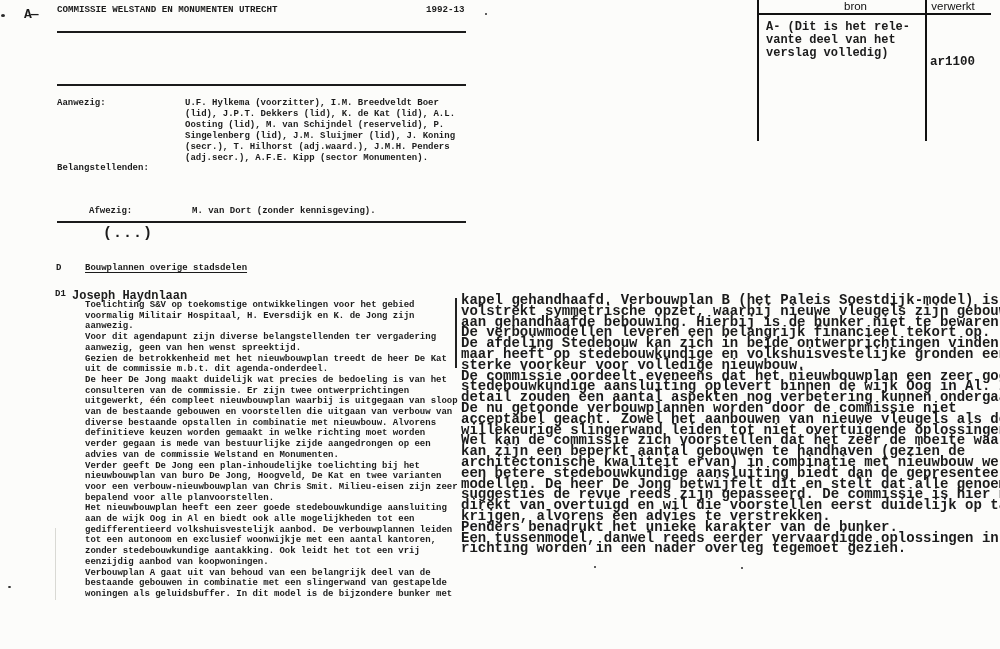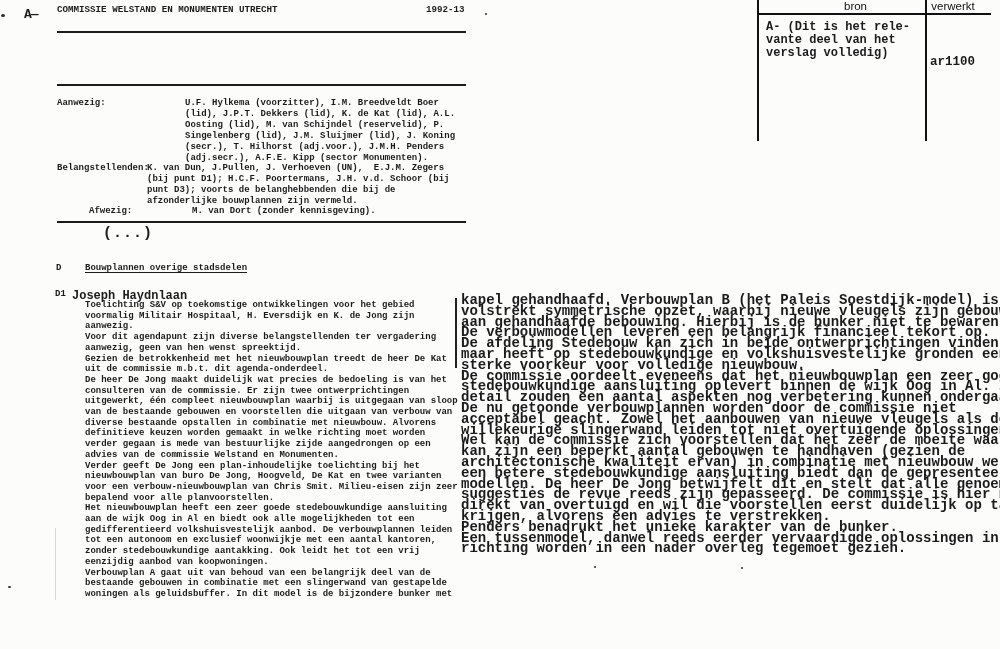--- a/index.html
+++ b/index.html
@@ -64,28 +64,24 @@
   <div class="abs doc-number">1992-13</div>
   <div class="abs rule rule-1"></div>
 
   <div class="abs rule rule-2"></div>
 
   <div class="abs att-label lbl-present">Aanwezig:</div>
   <div class="abs pre type9 val-present">U.F. Hylkema (voorzitter), I.M. Breedveldt Boer
 (lid), J.P.T. Dekkers (lid), K. de Kat (lid), A.L.
 Oosting (lid), M. van Schijndel (reservelid), P.
 Singelenberg (lid), J.M. Sluijmer (lid), J. Koning
-(secr.), T. Hilhorst (adj.voor.), J.M.H. Penders
+(secr.), T. Hilhorst (adj.waard.), J.M.H. Penders
 (adj.secr.), A.F.E. Kipp (sector Monumenten).</div>
 
   <div class="abs att-label lbl-interested">Belangstellenden:</div>
-  <div class="abs pre type9 val-interested">K. van Dun, J.Pullen, J. Verhoeven (UN),  E.J.M. Zegers
-(bij punt D1); H.C.F. Poortermans, J.H. v.d. Schoor (bij
-punt D3); voorts de belanghebbenden die bij de
-afzonderlijke bouwplannen zijn vermeld.</div>
 
   <div class="abs att-label lbl-absent">Afwezig:</div>
   <div class="abs pre type9 val-absent">M. van Dort (zonder kennisgeving).</div>
 
   <div class="abs rule rule-3"></div>
 
   <div class="abs omission">(...)</div>
 
   <div class="abs sec-code">D</div>
   <div class="abs sec-title">Bouwplannen overige stadsdelen</div>

